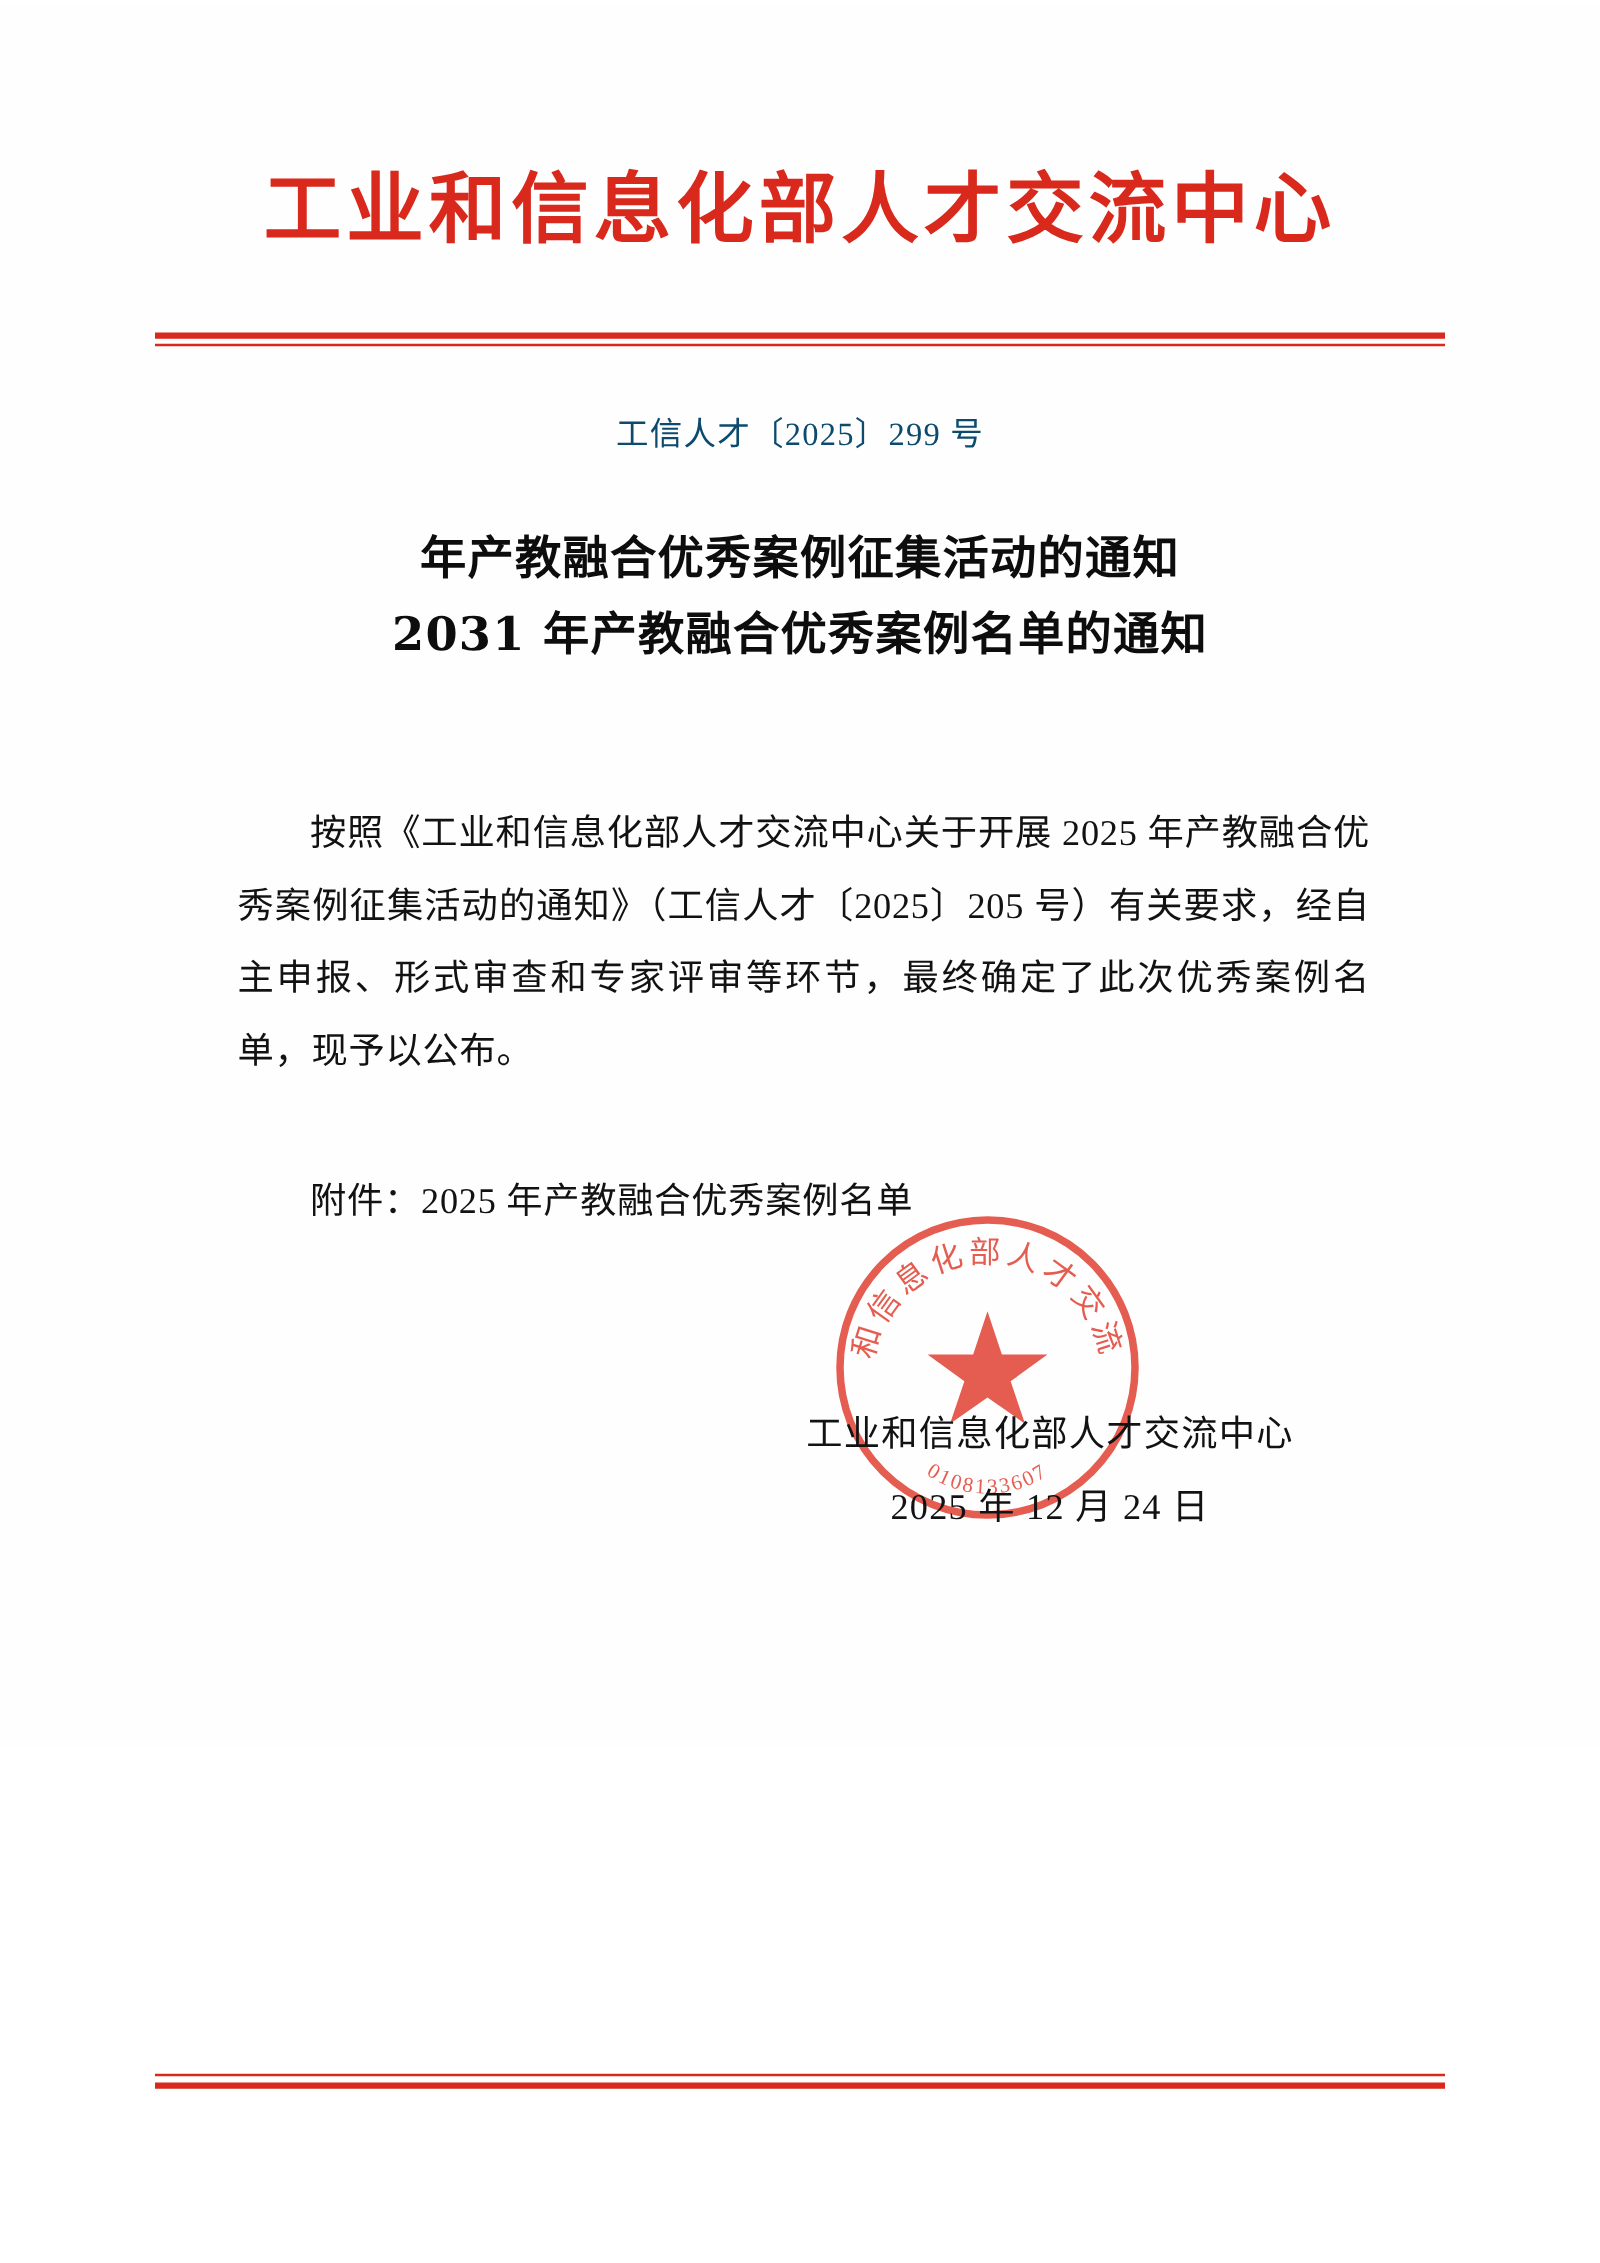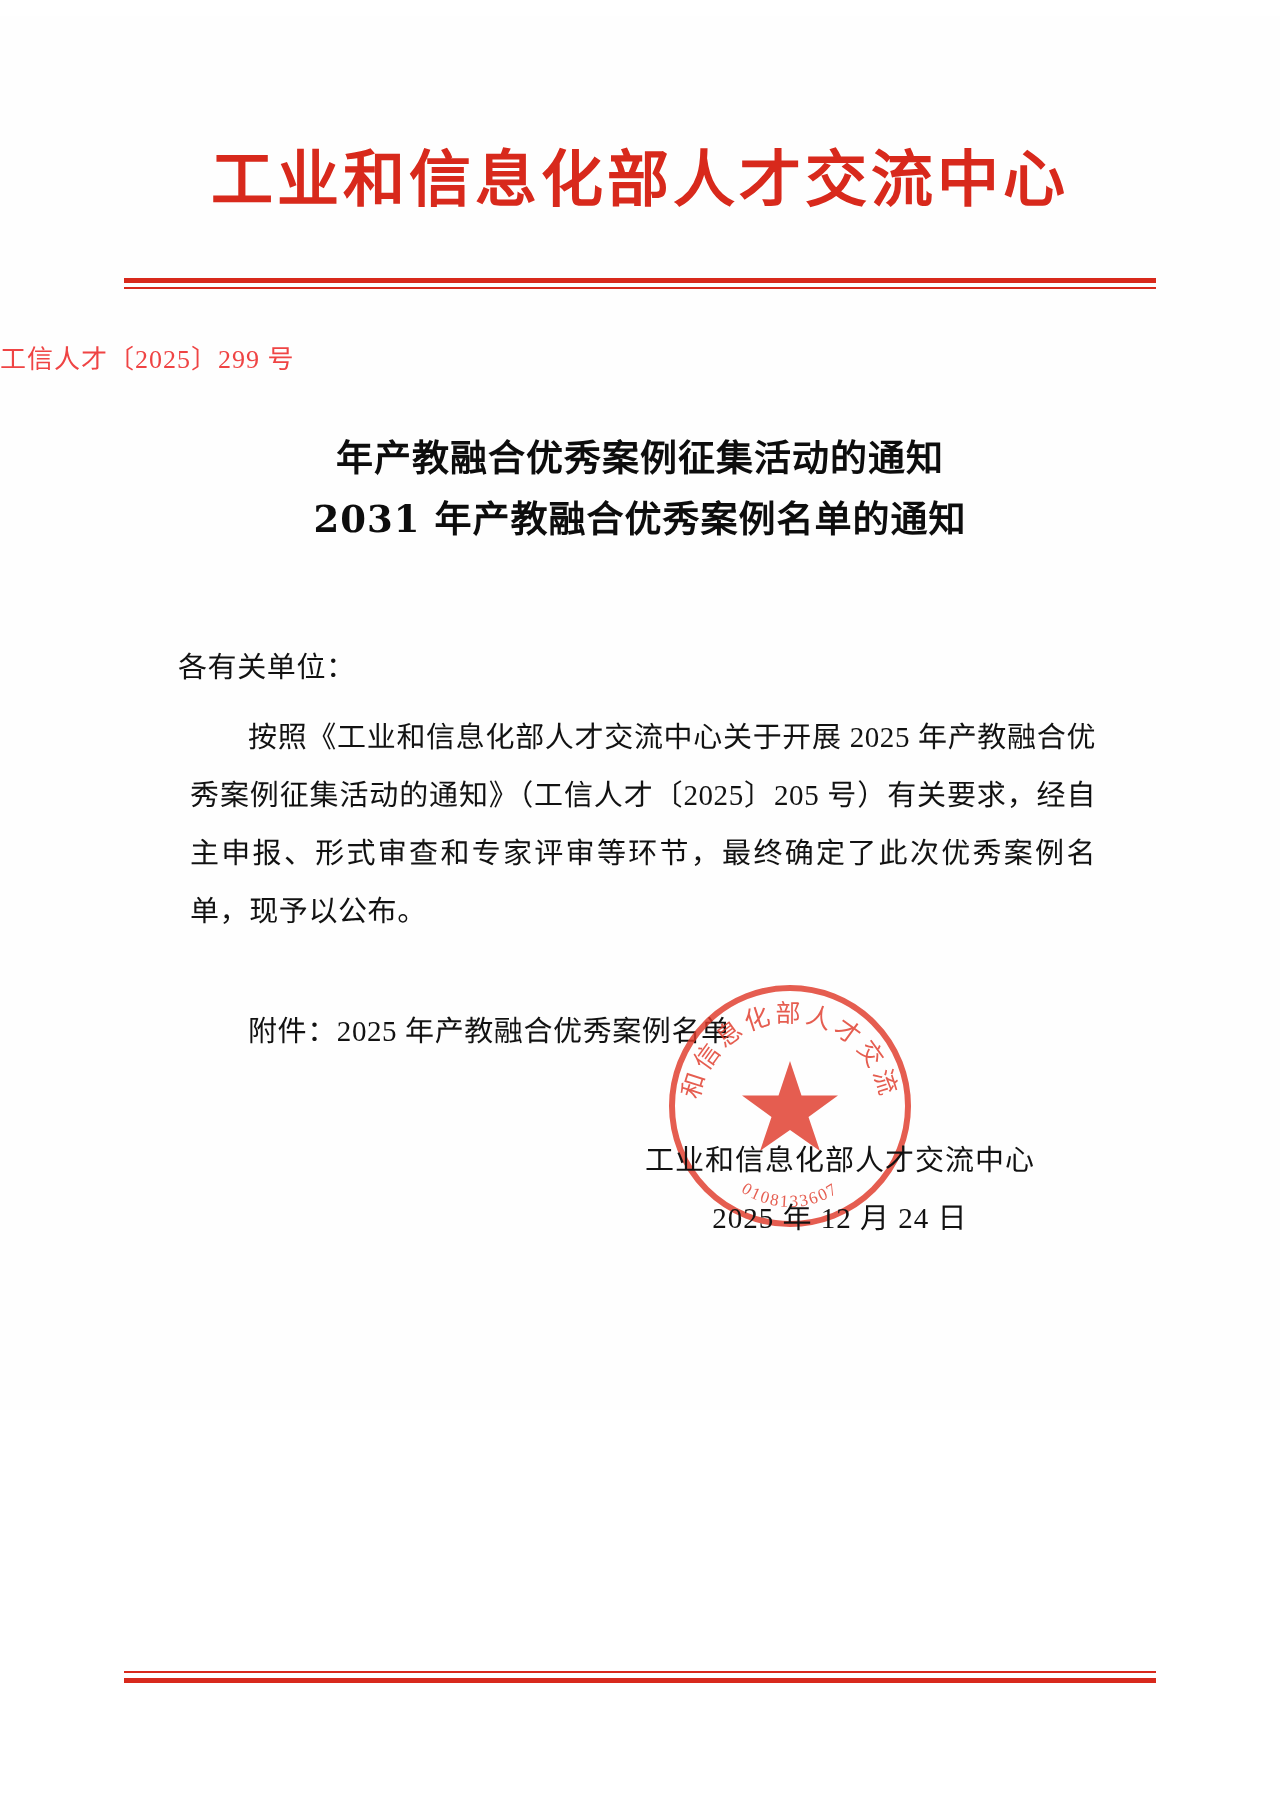--- a/index.html
+++ b/index.html
@@ -13,21 +13,21 @@
     height: 1810px;
     position: relative;
     font-family: "Liberation Serif", "DejaVu Serif", serif;
     color: #1a1a1a;
     overflow: hidden;
   }
 
   .page {
     position: absolute;
     left: 0;
-    top: 16px;
+    top: 4px;
     width: 1280px;
     height: 1394px;
     background: #fefefe;
   }
 
   
   .masthead {
     position: absolute;
     left: 0;
     top: 130px;
@@ -61,23 +61,24 @@
     width: 100%;
     margin-top: 4px;
   }
 
   
   .doc-number {
     position: absolute;
     left: 0;
     top: 322px;
     width: 1280px;
+    text-align: center;
     font-size: 26px;
     letter-spacing: 1px;
-    color: #ef4444;
+    color: #0c4a6e;
   }
 
   
   .doc-title {
     position: absolute;
     left: 190px;
     top: 412px;
     width: 900px;
     text-align: center;
     font-family: "DejaVu Serif", "Liberation Serif", serif;
@@ -164,21 +165,20 @@
   </div>
 
   <div class="doc-number">工信人才〔2025〕299 号</div>
 
   <div class="doc-title">
     <div>年产教融合优秀案例征集活动的通知</div>
     <div>2031 年产教融合优秀案例名单的通知</div>
   </div>
 
   <div class="body-block">
-    <p class="salutation">各有关单位：</p>
     <p class="para">按照《工业和信息化部人才交流中心关于开展 2025 年产教融合优秀案例征集活动的通知》（工信人才〔2025〕205 号）有关要求，经自主申报、形式审查和专家评审等环节，最终确定了此次优秀案例名单，现予以公布。</p>
     <p class="para attachment">附件：2025 年产教融合优秀案例名单</p>
   </div>
 
   <div class="seal">
     <svg viewBox="0 0 250 250" width="250" height="250" aria-hidden="true">
       <g fill="none" stroke="#e03a2a" stroke-width="6">
         <circle cx="125" cy="125" r="118"></circle>
       </g>
       <g fill="#e03a2a">

